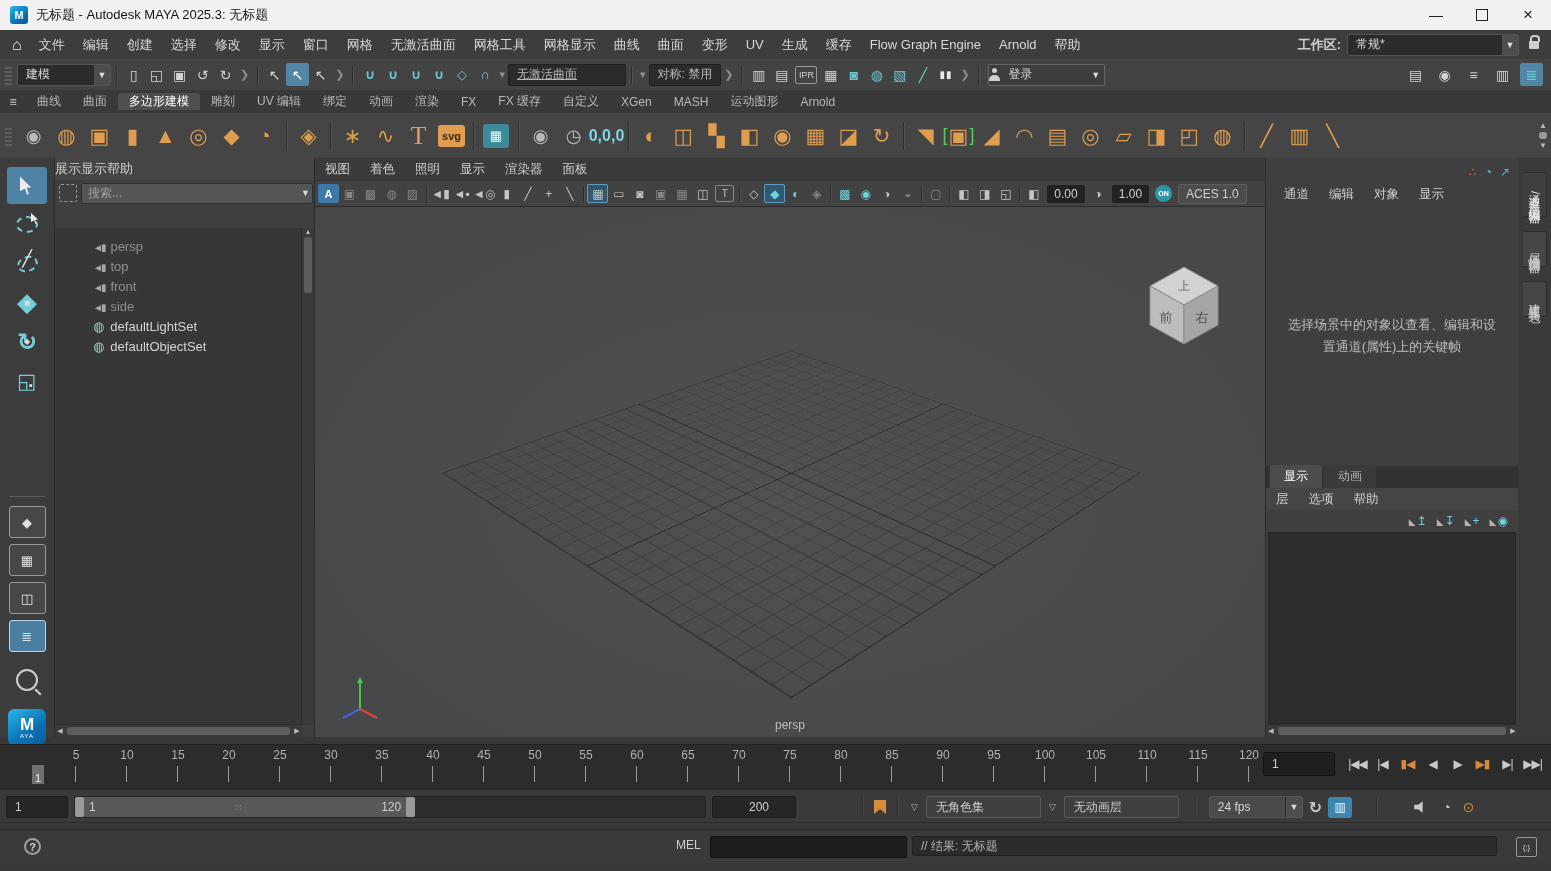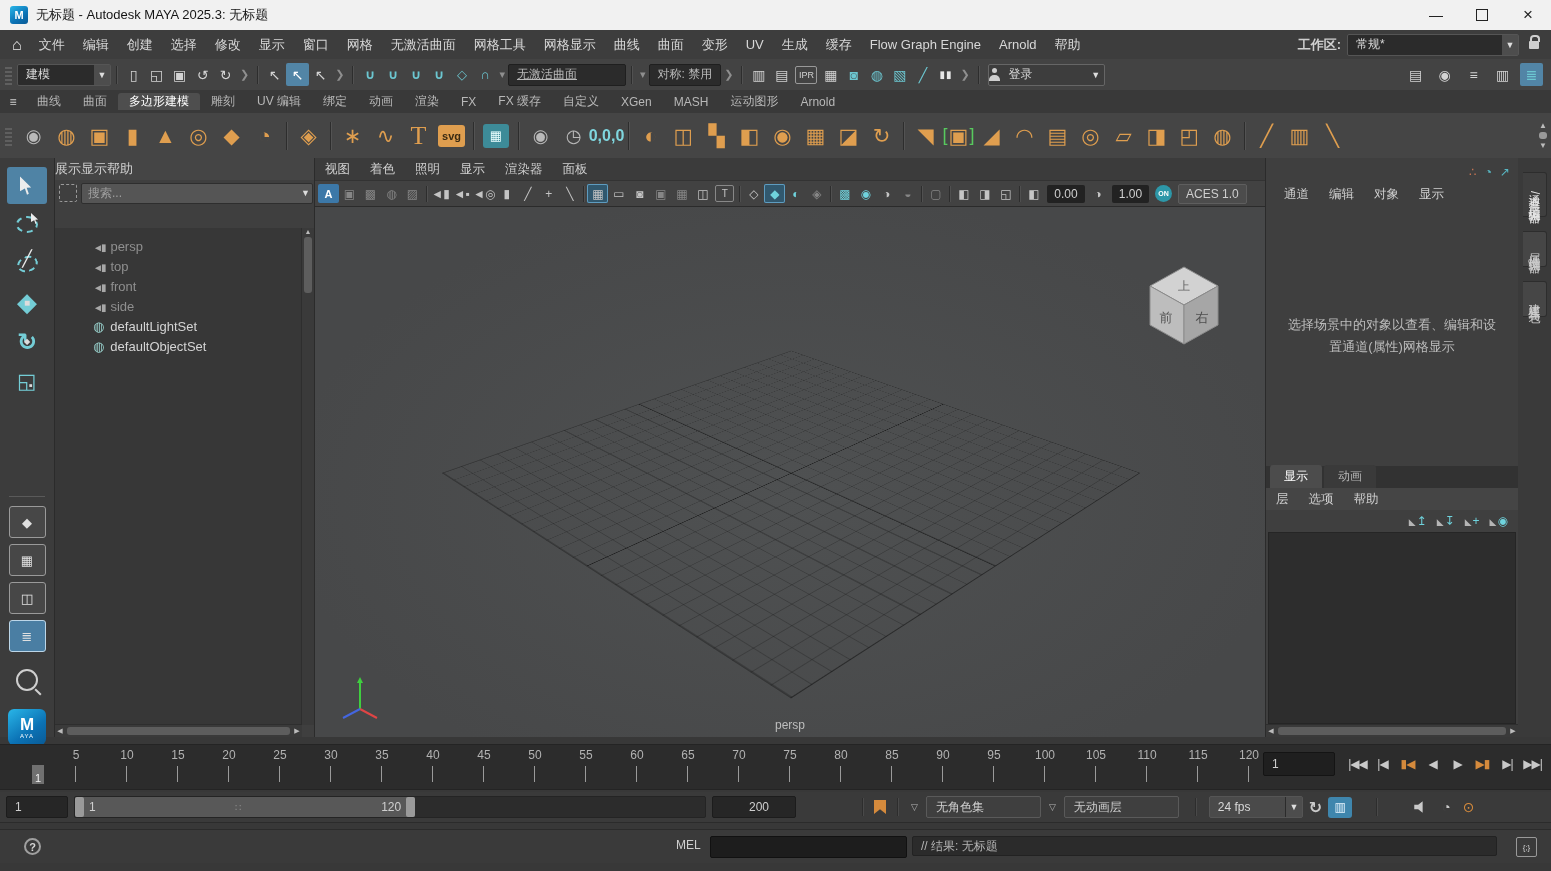--- a/index.html
+++ b/index.html
@@ -566,21 +566,21 @@
           <span class="rp-ic" style="color: rgb(204, 119, 85);">∴</span>
           <span class="rp-ic" style="color: rgb(88, 183, 195);">◔</span>
           <span class="rp-ic" style="color: rgb(88, 183, 195);">↗</span>
         </div>
       <div class="rp-menus">
           <span class="menu-item">通道</span>
           <span class="menu-item">编辑</span>
           <span class="menu-item">对象</span>
           <span class="menu-item">显示</span>
         </div>
-      <div class="rp-message">选择场景中的对象以查看、编辑和设置通道(属性)网格显示</div>
+      <div class="rp-message">选择场景中的对象以查看、编辑和设置通道(属性)上的关键帧</div>
       <div class="le-tabs">
           <span class="le-tab active">显示</span>
           <span class="le-tab">动画</span>
         </div>
       <div class="le-menus">
           <span class="menu-item">层</span>
           <span class="menu-item">选项</span>
           <span class="menu-item">帮助</span>
         </div>
       <div class="le-icons">

